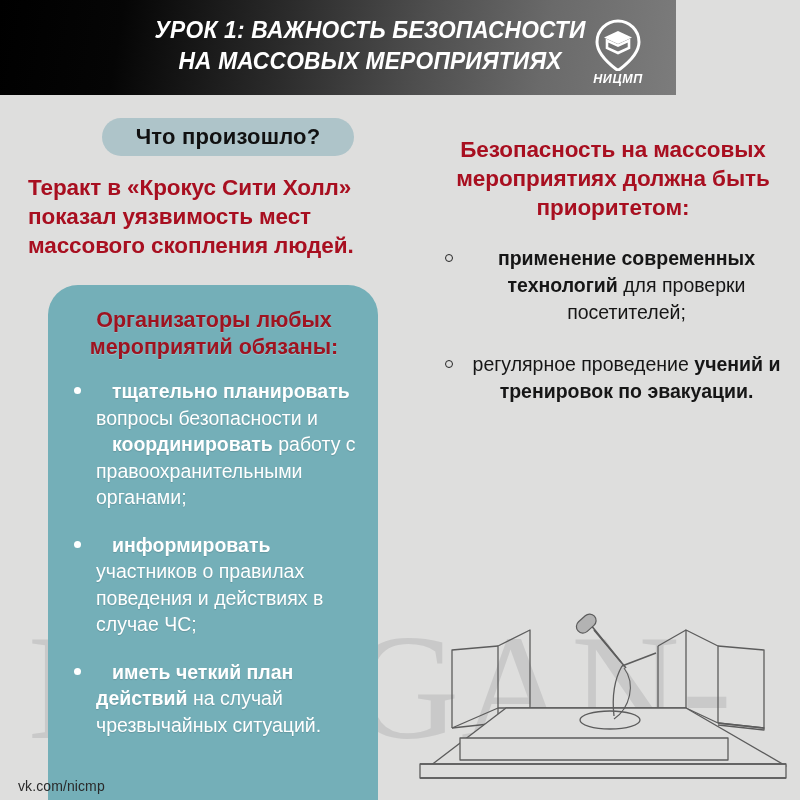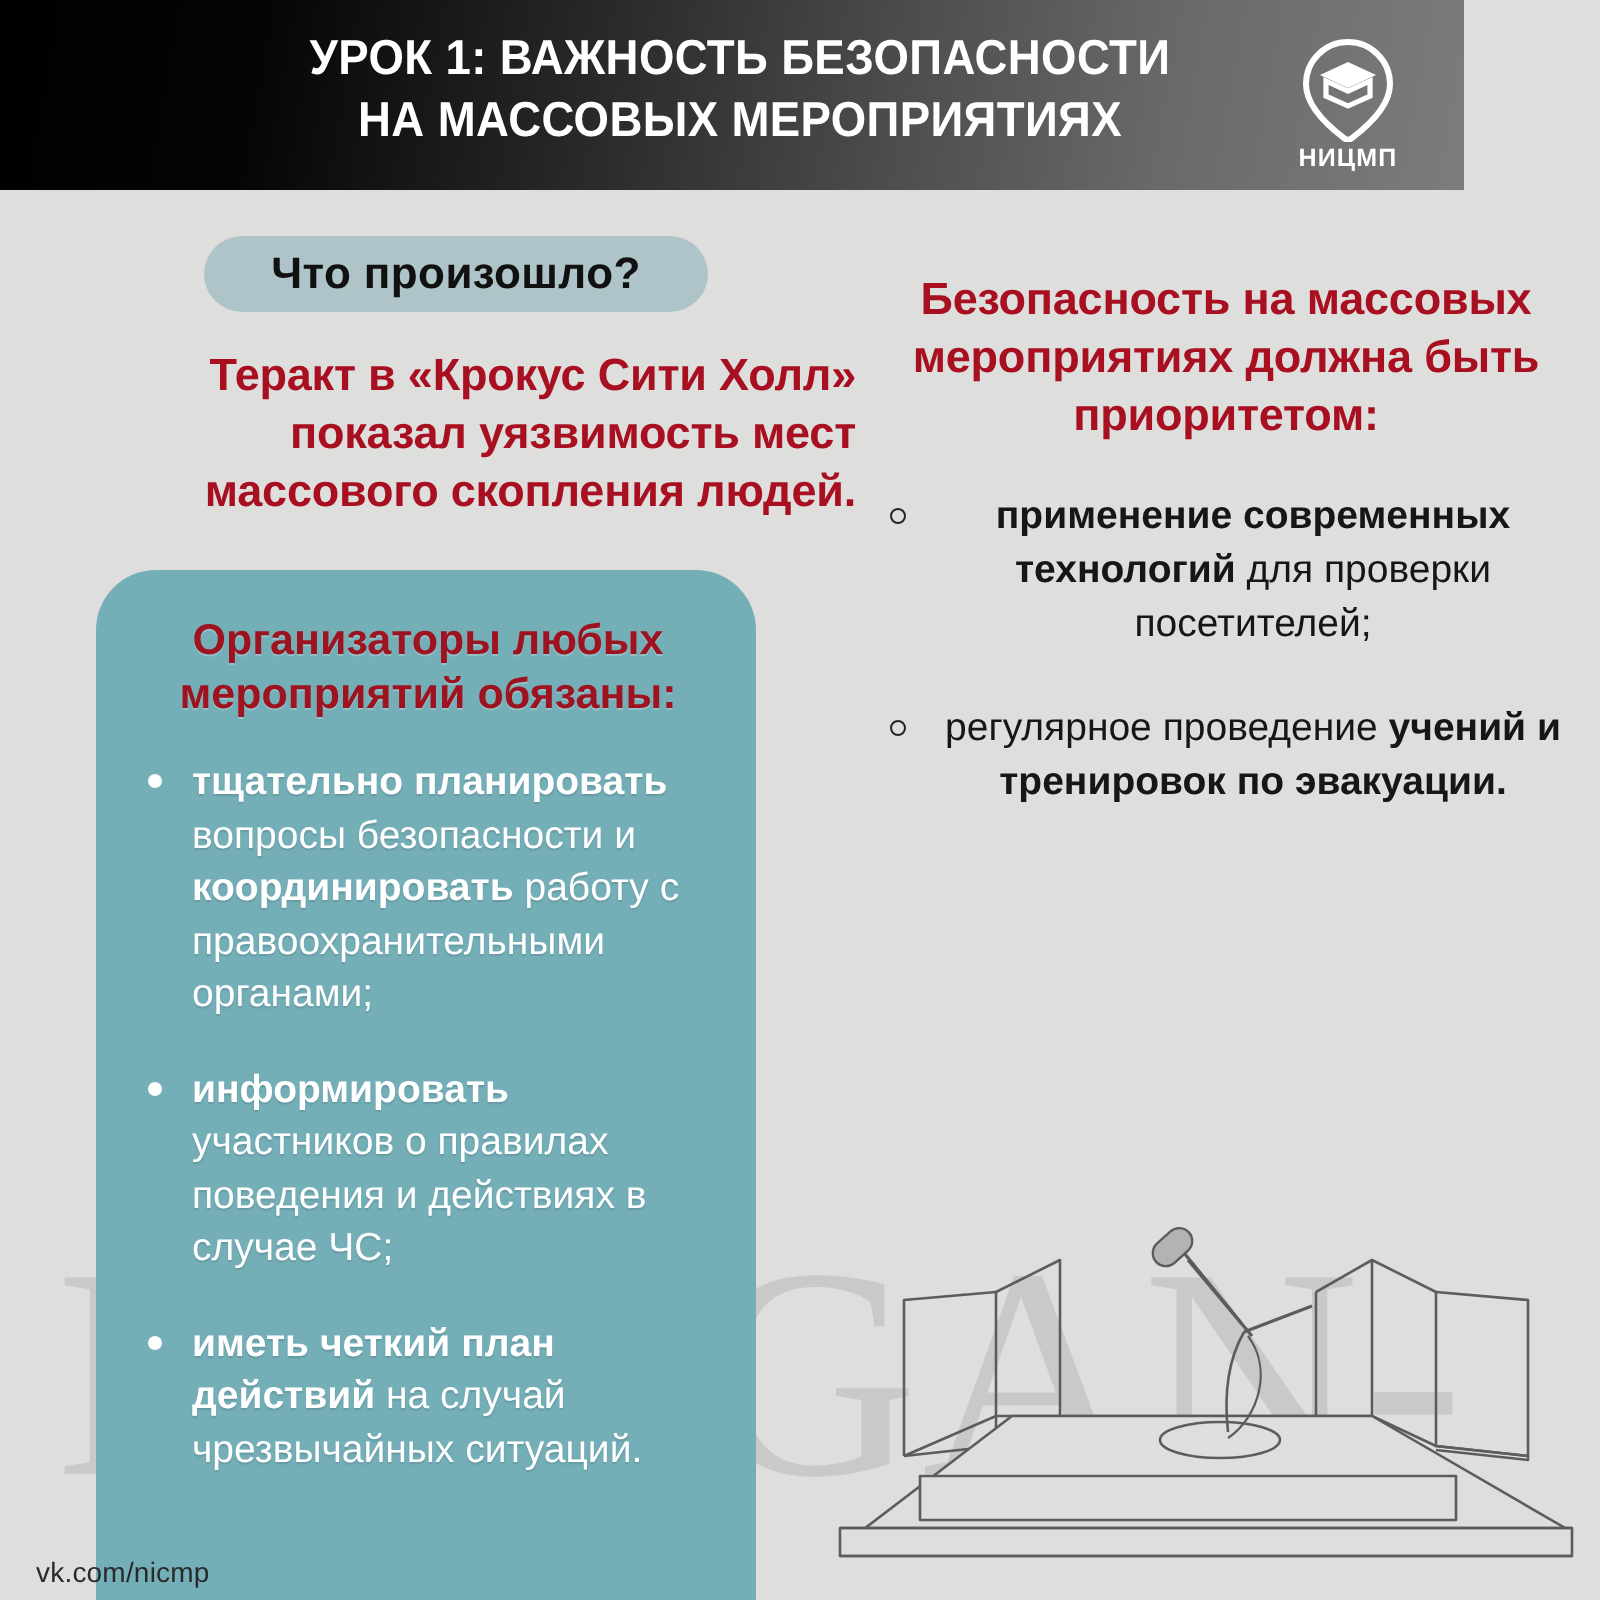--- a/index.html
+++ b/index.html
@@ -16,30 +16,31 @@
     width: 800px;
     height: 800px;
     overflow: hidden;
     background: #dededd;
   }
 
   
   .header {
     position: absolute;
     left: 0; top: 0;
-    width: 732px;
+    width: 676px;
     height: 95px;
     background: linear-gradient(100deg,
         #000000 0%,
         #050505 18%,
         #2b2b2b 42%,
         #4e4e4e 62%,
         #6a6a6a 80%,
         #7c7c7c 100%);
     overflow: hidden;
+    font-style: italic;
   }
   .header-title {
     position: absolute;
     left: 70px;
     top: 14px;
     width: 600px;
     text-align: center;
     color: #ffffff;
     font-family: "Liberation Sans Narrow", "Liberation Sans", sans-serif;
     font-weight: bold;
@@ -123,21 +124,21 @@
   }
   .badge-left  { width: 252px; }
   .badge-right { width: 258px; }
 
   .lead {
     margin: 17px 0 0 0;
     color: #a80f20;
     font-weight: bold;
     font-size: 22.5px;
     line-height: 29px;
-    text-align: right;
+    text-align: left;
     letter-spacing: -0.1px;
   }
   .lead-right { text-align: center; }
 
   
   .card {
     position: absolute;
     left: 48px;
     top: 285px;
     width: 330px;
@@ -174,21 +175,21 @@
   .card-list li:last-child { margin-bottom: 0; }
   .card-list li .dot {
     position: absolute;
     left: 4px;
     top: 9px;
     width: 7px;
     height: 7px;
     background: #ffffff;
     border-radius: 50%;
   }
-  .card-list b { font-weight: bold; }
+  .card-list b { font-weight: bold; margin-left: 16px; }
 
   
   .right-list {
     list-style: none;
     margin: 23px 0 0 0;
     padding: 0;
   }
   .right-list li {
     position: relative;
     padding-left: 27px;

